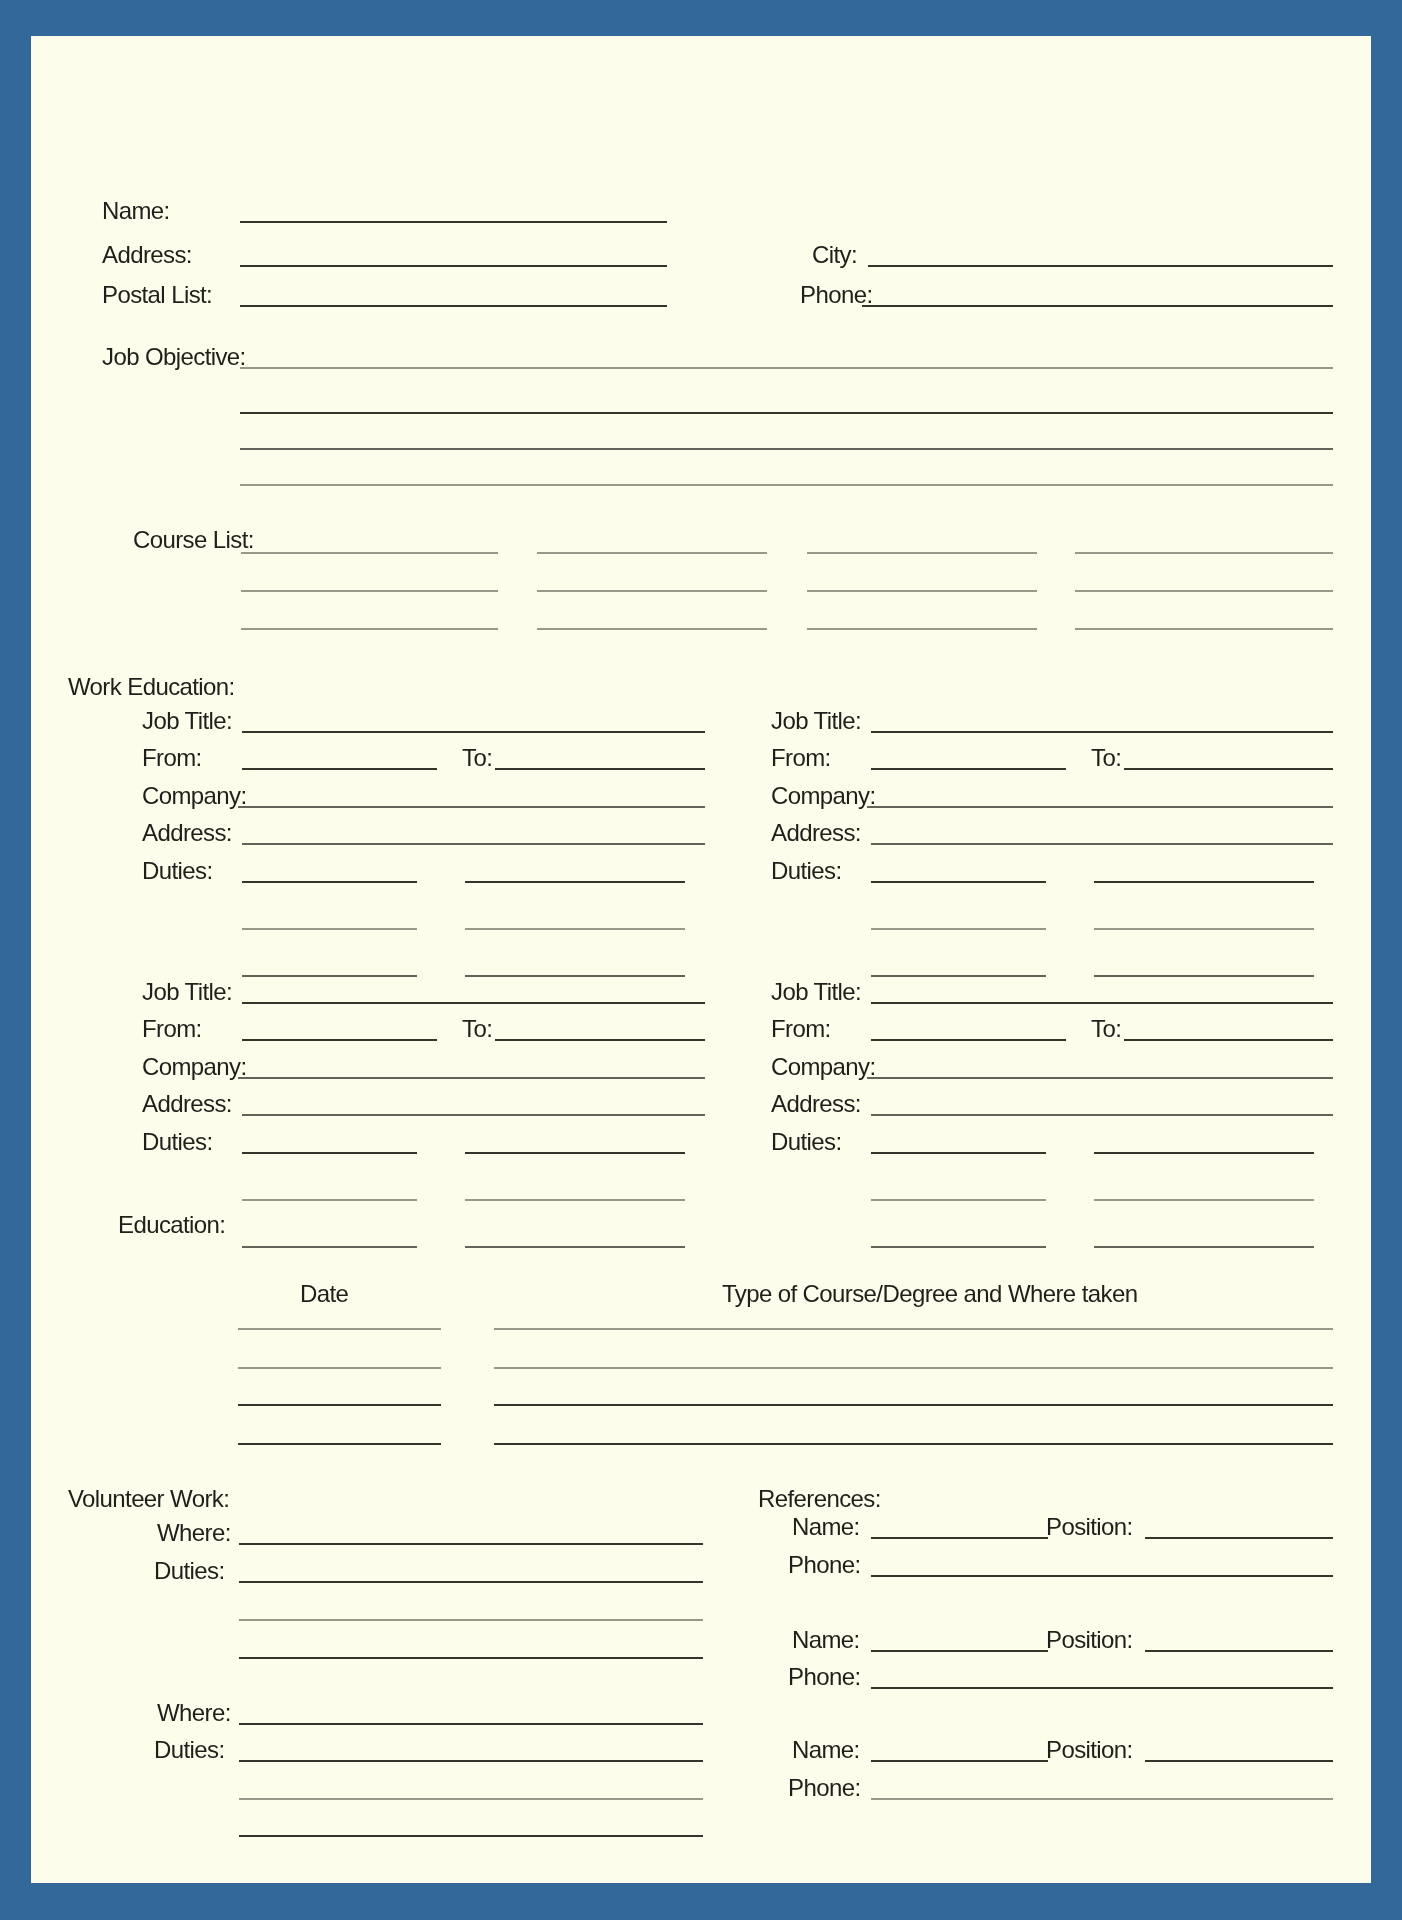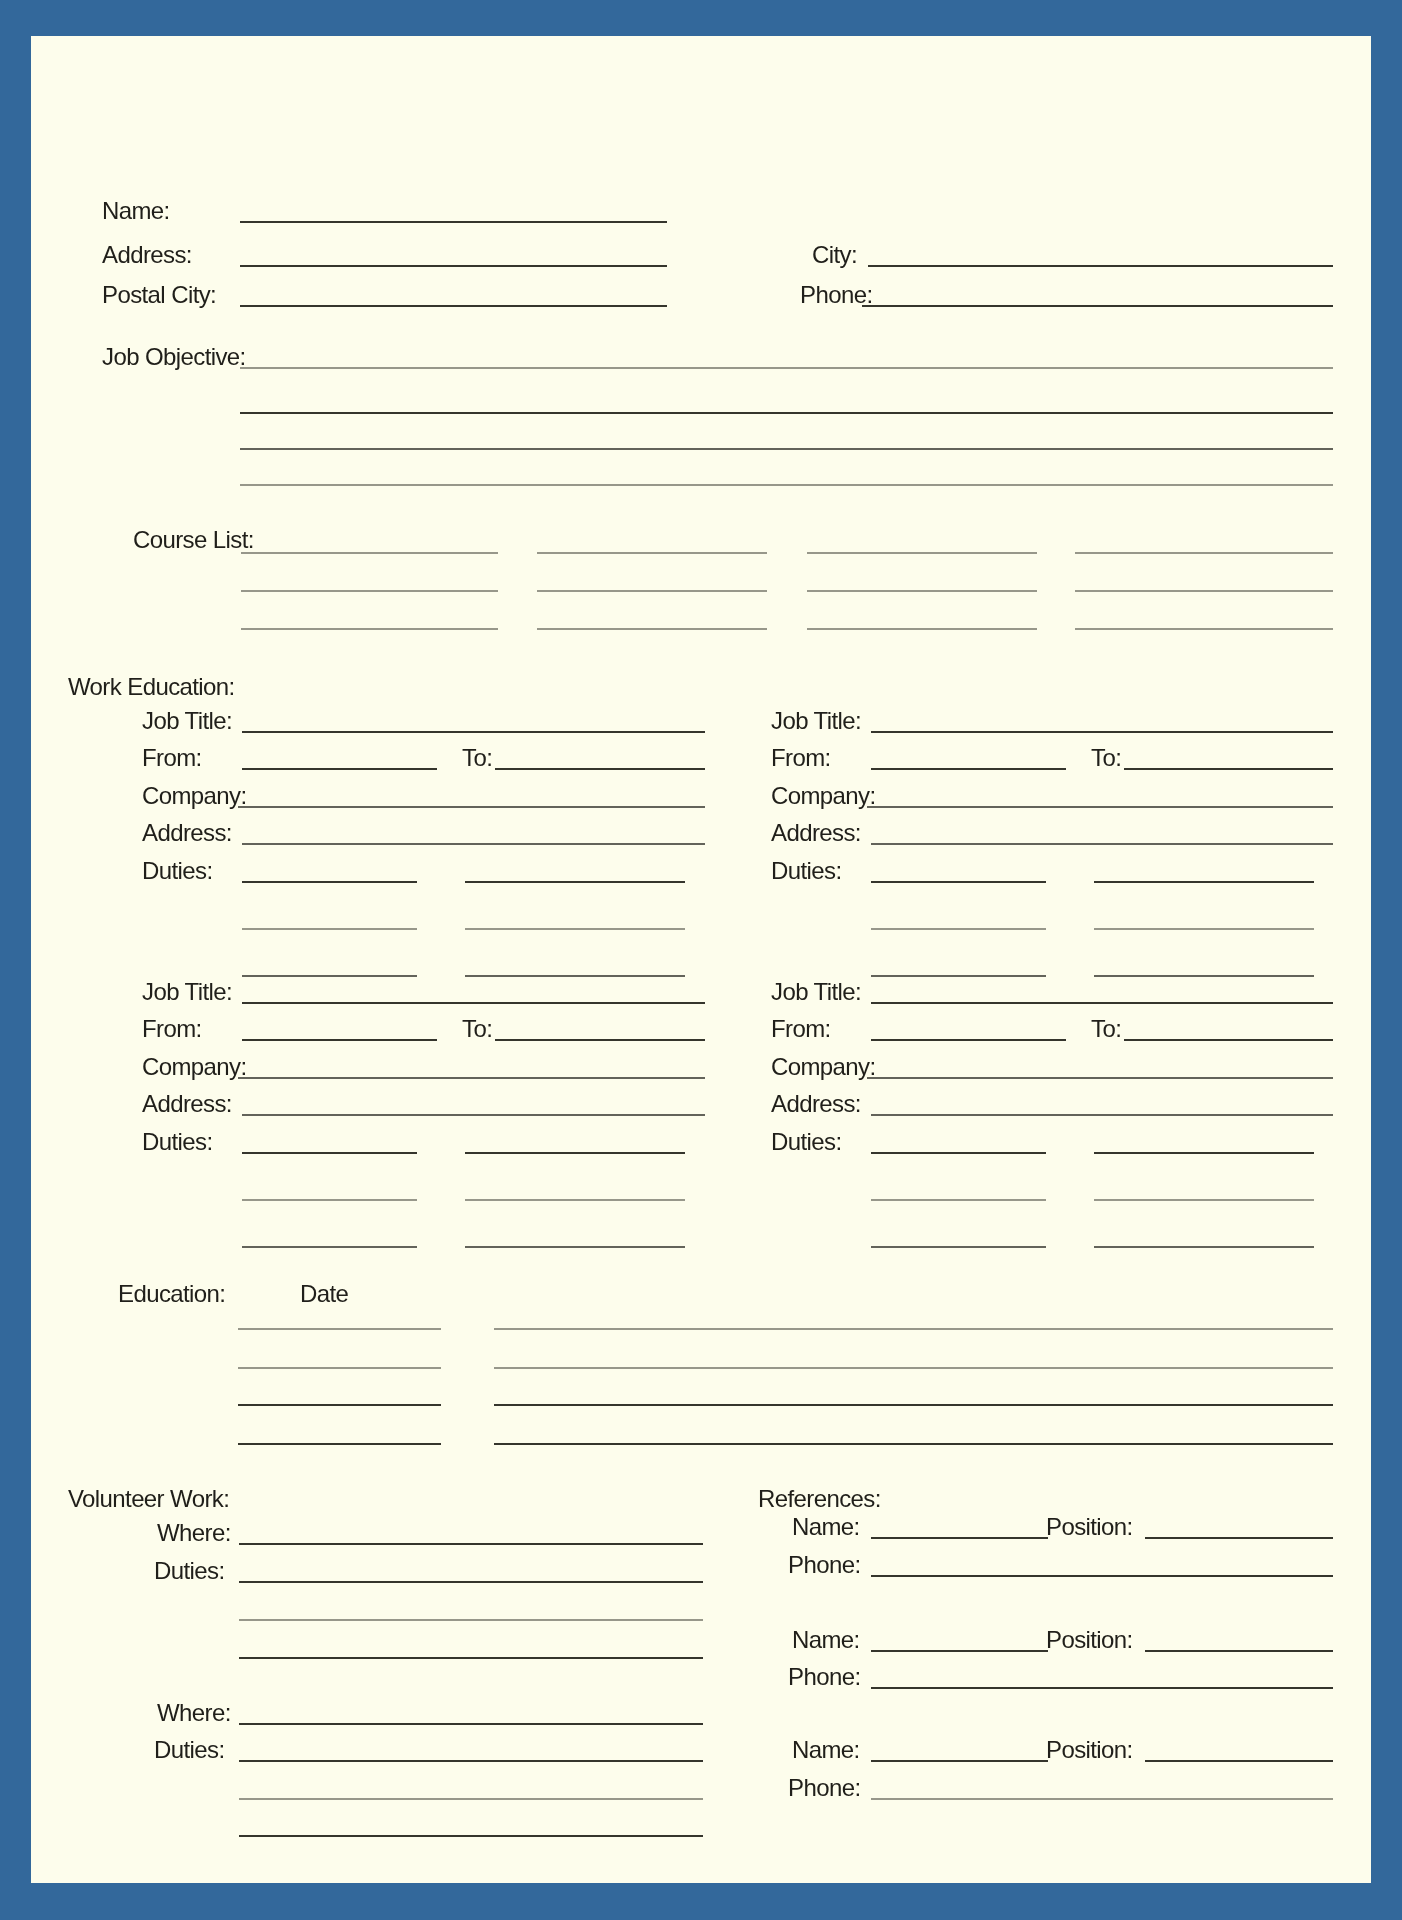--- a/index.html
+++ b/index.html
@@ -35,21 +35,21 @@
 
   <div class="lbl" style="left:102px;top:198px">Name:</div>
   <div class="ln" style="left:240px;top:221px;width:427px"></div>
 
   <div class="lbl" style="left:102px;top:242px">Address:</div>
   <div class="ln" style="left:240px;top:265px;width:427px"></div>
 
   <div class="lbl" style="left:812px;top:242px">City:</div>
   <div class="ln" style="left:868px;top:265px;width:465px"></div>
 
-  <div class="lbl" style="left:102px;top:282px">Postal City:</div>
+  <div class="lbl" style="left:102px;top:282px">Postal List:</div>
   <div class="ln" style="left:240px;top:305px;width:427px"></div>
 
   <div class="lbl" style="left:800px;top:282px">Phone:</div>
   <div class="ln" style="left:862px;top:305px;width:471px"></div>
 
   <div class="lbl" style="left:102px;top:344px">Job Objective:</div>
   <div class="ln gray" style="left:240px;top:367px;width:1093px"></div>
   <div class="ln" style="left:240px;top:412px;width:1093px"></div>
   <div class="ln mid" style="left:240px;top:448px;width:1093px"></div>
   <div class="ln gray" style="left:240px;top:484px;width:1093px"></div>
@@ -135,22 +135,23 @@
   <div class="lbl" style="left:771px;top:1091px">Address:</div>
   <div class="ln mid" style="left:871px;top:1114px;width:462px"></div>
   <div class="lbl" style="left:771px;top:1129px">Duties:</div>
   <div class="ln" style="left:871px;top:1152px;width:175px"></div>
   <div class="ln" style="left:1094px;top:1152px;width:220px"></div>
   <div class="ln gray" style="left:871px;top:1199px;width:175px"></div>
   <div class="ln gray" style="left:1094px;top:1199px;width:220px"></div>
   <div class="ln mid" style="left:871px;top:1246px;width:175px"></div>
   <div class="ln mid" style="left:1094px;top:1246px;width:220px"></div>
 
-  <div class="lbl" style="left:118px;top:1281px">Education:</div>
+  <div class="lbl" style="left:118px;top:1212px">Education:</div>
   <div class="lbl" style="left:300px;top:1281px">Date</div>
+  <div class="lbl" style="left:722px;top:1281px">Type of Course/Degree and Where taken</div>
   <div class="ln gray" style="left:238px;top:1328px;width:203px"></div>
   <div class="ln gray" style="left:494px;top:1328px;width:839px"></div>
   <div class="ln gray" style="left:238px;top:1367px;width:203px"></div>
   <div class="ln gray" style="left:494px;top:1367px;width:839px"></div>
   <div class="ln" style="left:238px;top:1404px;width:203px"></div>
   <div class="ln" style="left:494px;top:1404px;width:839px"></div>
   <div class="ln" style="left:238px;top:1443px;width:203px"></div>
   <div class="ln" style="left:494px;top:1443px;width:839px"></div>
 
   <div class="lbl" style="left:68px;top:1486px">Volunteer Work:</div>

